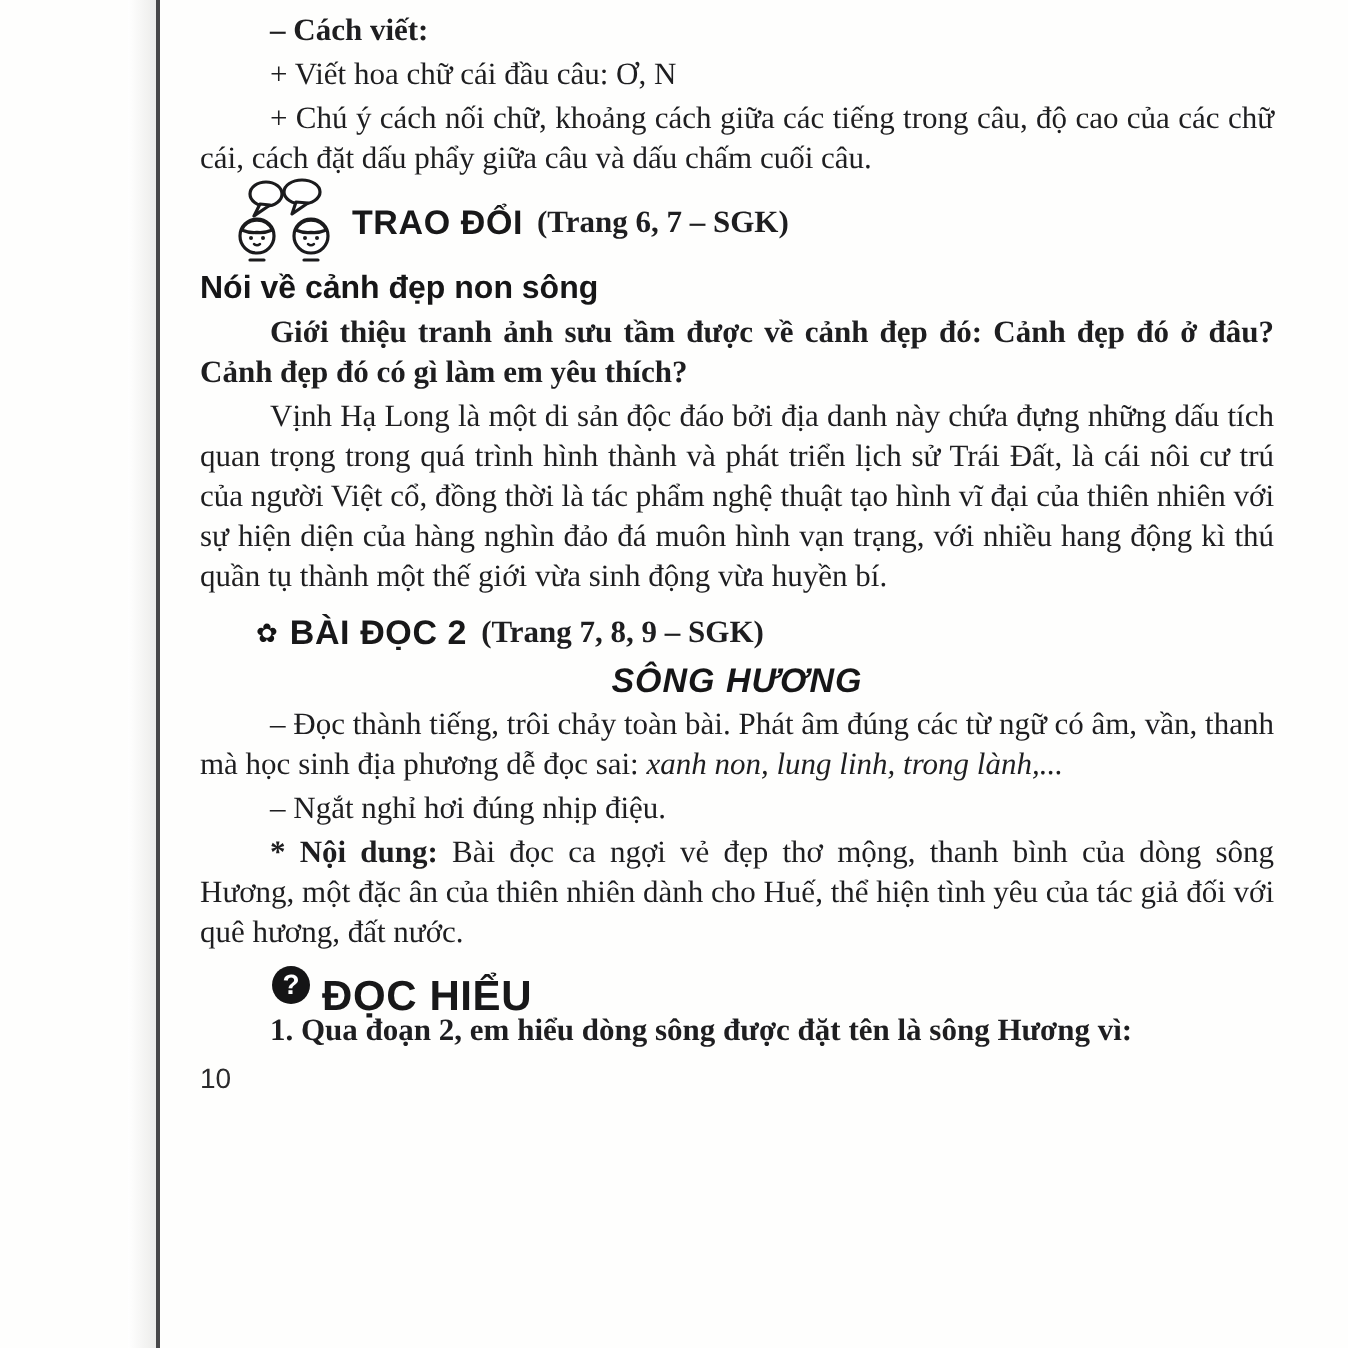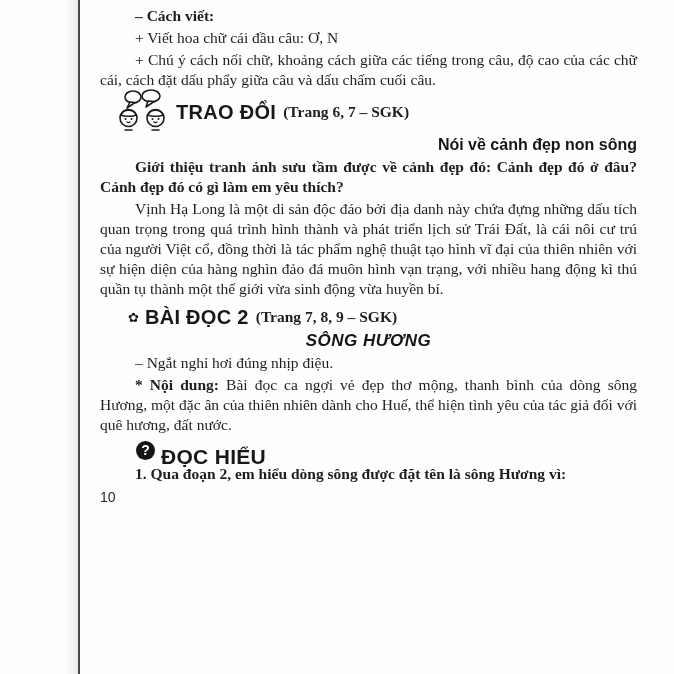--- a/index.html
+++ b/index.html
@@ -14,27 +14,27 @@
     background:linear-gradient(to right,#ffffff,#ececea); }
   .edge-line { position:absolute; left:78px; top:0; bottom:0; width:2px; background:#474749; }
   .content { position:absolute; left:100px; top:6px; width:537px; }
 
   p.body { font-size:15.5px; line-height:20px; text-align:justify; color:#1e1e20; }
   .indent { text-indent:35px; }
   .b { font-weight:bold; }
   .it { font-style:italic; }
 
   .sect-head { display:flex; align-items:center; font-family:"Liberation Sans", sans-serif; }
-  .sect-head .title { font-weight:bold; font-size:20px; letter-spacing:.3px; color:#181819; }
+  .sect-head .title { font-weight:bold; font-size:17px; letter-spacing:.3px; color:#181819; }
   .sect-head .ref { font-family:"Liberation Serif", serif; font-weight:bold; font-size:15.5px; margin-left:7px; }
 
   .trao-head { margin-top:0; margin-left:16px; height:44px; }
   .trao-head svg { margin-right:8px; margin-top:-2px; flex:0 0 auto; }
 
-  .subtitle { text-align:right; font-family:"Liberation Sans", sans-serif; font-weight:bold;
+  .subtitle { text-align:left; font-family:"Liberation Sans", sans-serif; font-weight:bold;
     font-size:16px; line-height:21px; color:#161617; }
 
   .bai-head { margin-top:7px; margin-left:28px; height:22px; }
   .flower { font-family:"DejaVu Sans", sans-serif; font-size:13px; margin-right:6px; color:#141414; line-height:1; }
 
   .reading-title { text-align:center; font-family:"Liberation Sans", sans-serif; font-weight:bold;
     font-style:italic; font-size:17px; line-height:21px; letter-spacing:.5px; color:#161617; margin-top:2px; }
   .author { text-align:center; font-family:"Liberation Sans", sans-serif; font-size:13.5px;
     line-height:17px; color:#29292b; }
 
@@ -94,20 +94,21 @@
     <p class="body indent mt2">Vịnh Hạ Long là một di sản độc đáo bởi địa danh này chứa đựng những dấu tích quan trọng trong quá trình hình thành và phát triển lịch sử Trái Đất, là cái nôi cư trú của người Việt cổ, đồng thời là tác phẩm nghệ thuật tạo hình vĩ đại của thiên nhiên với sự hiện diện của hàng nghìn đảo đá muôn hình vạn trạng, với nhiều hang động kì thú quần tụ thành một thế giới vừa sinh động vừa huyền bí.</p>
 
     <div class="sect-head bai-head">
       <span class="flower">✿</span>
       <span class="title">BÀI ĐỌC 2</span>
       <span class="ref">(Trang 7, 8, 9 – SGK)</span>
     </div>
 
     <div class="reading-title">SÔNG HƯƠNG</div>
 
+    <p class="body indent mt2"><span>– Đọc thành tiếng, trôi chảy toàn bài. Phát âm đúng các từ ngữ có âm, vần, thanh mà học sinh địa phương dễ đọc sai: </span><span class="it">xanh non, lung linh, trong lành,...</span></p>
     <p class="body indent mt2">– Ngắt nghỉ hơi đúng nhịp điệu.</p>
     <p class="body indent mt2"><span class="b">* Nội dung:</span><span> Bài đọc ca ngợi vẻ đẹp thơ mộng, thanh bình của dòng sông Hương, một đặc ân của thiên nhiên dành cho Huế, thể hiện tình yêu của tác giả đối với quê hương, đất nước.</span></p>
 
     <div class="sect-head dochieu-head">
       <span class="qmark">?</span>
       <span class="title">ĐỌC HIỂU</span>
     </div>
 
     <p class="body b indent mt2">1. Qua đoạn 2, em hiểu dòng sông được đặt tên là sông Hương vì:</p>
 

